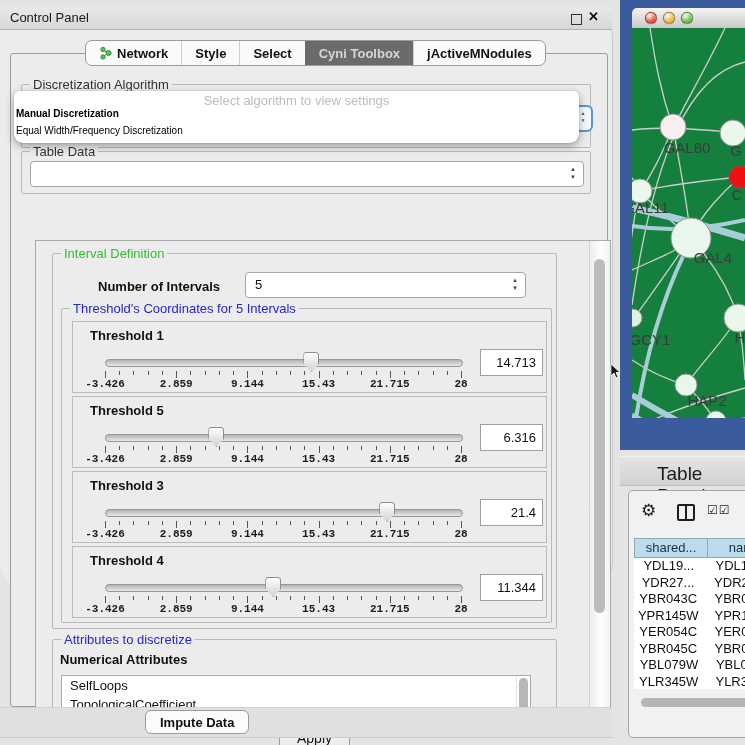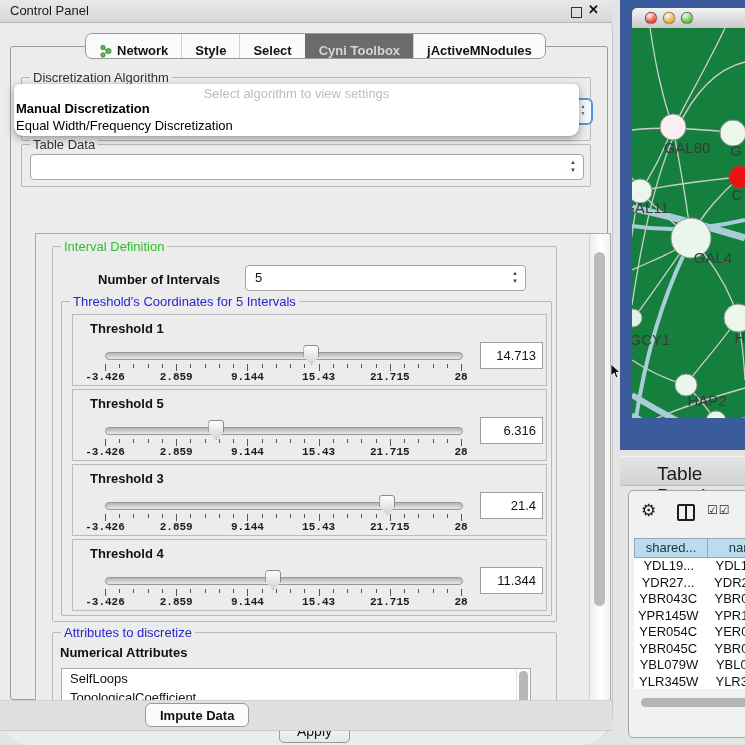--- a/index.html
+++ b/index.html
@@ -1,30 +1,30 @@
 <!DOCTYPE html>
 <html><head>
 <meta charset="utf-8">
 <style>
   html,body{margin:0;padding:0;background:#e6e6e6;font-family:"Liberation Sans",sans-serif;}
   #screen{position:relative;width:745px;height:745px;background:#e4e4e4;overflow:hidden;
           font-family:"Liberation Sans",sans-serif;-webkit-font-smoothing:antialiased;}
 
   
-  .cp{position:absolute;left:0;top:0;width:612px;height:745px;background:#ececec;border-right:1px solid #c9c9c9;border-radius:31px;}
+  .cp{position:absolute;left:0;top:7px;width:612px;height:585px;background:#ececec;border-right:1px solid #c9c9c9;border-radius:31px;}
   .cp-titlebar{position:absolute;left:0;top:0;width:100%;height:22px;
       background:linear-gradient(#e9e9e9,#d7d7d7);border-bottom:1px solid #b5b5b5;}
   .cp-title{position:absolute;left:10px;top:3px;font-size:13px;color:#1a1a1a;}
   .float-ic{position:absolute;left:571px;top:7px;width:9px;height:9px;border:1.5px solid #333;background:transparent;}
   .close-ic{position:absolute;left:588px;top:2px;font-size:13px;font-weight:bold;color:#111;}
 
   
   .tabsrow{position:absolute;left:85px;top:33px;height:24px;display:flex;align-items:stretch;
       background:#fafafa;border:1px solid #9b9b9b;border-radius:7px;overflow:hidden;z-index:6;}
-  .tab{display:flex;align-items:flex-end;gap:5px;padding:0 13px;font-size:13px;font-weight:bold;color:#121212;
+  .tab{display:flex;align-items:center;gap:5px;padding:0 13px;font-size:13px;font-weight:bold;color:#121212;
       border-left:1px solid #cfcfcf;cursor:default;white-space:nowrap;}
   .tab:first-child{border-left:none;}
   .tab.sel{background:#6b6b6b;color:#d6d6d6;border-left-color:#6b6b6b;}
 
   
   .outer{position:absolute;left:10px;top:46px;width:596px;height:652px;border:1px solid #9c9c9c;
       border-radius:3px;background:#ececec;}
 
   .grp{position:absolute;border:1px solid #b9b9b9;border-radius:2px;background:transparent;}
   .grp>.lbl{position:absolute;top:-8px;left:8px;background:#ececec;padding:0 3px;font-size:13px;
@@ -33,21 +33,21 @@
 
   .combo{position:absolute;background:#fff;border:1px solid #a6a6a6;border-radius:4px;
       font-size:13px;color:#111;}
   .combo .val{position:absolute;left:9px;top:0;line-height:24px;white-space:nowrap;}
   .spin{position:absolute;right:5px;top:3px;width:10px;font-size:6px;line-height:8px;color:#444;text-align:center;}
 
   
   .popup{position:absolute;left:13px;top:83px;width:565px;height:52px;background:#fff;
       border-radius:5px 5px 9px 9px;box-shadow:0 3px 8px rgba(0,0,0,.35),0 0 1px rgba(0,0,0,.3);z-index:10;}
   .popup .ph{position:absolute;left:0;top:2px;width:100%;text-align:center;font-size:13px;color:#bcbcbc;}
-  .popup .it{position:absolute;left:2px;font-size:13px;color:#000;white-space:nowrap;}
+  .popup .it{position:absolute;left:2px;font-size:10px;color:#000;white-space:nowrap;}
   .popup .it.b{font-weight:bold;}
 
   .bluespin{position:absolute;left:570px;top:96px;width:16px;height:23px;border:2px solid #5596d8;
       border-radius:6px;background:#f3f8fd;z-index:4;}
   .bluespin span{position:absolute;left:0;top:3px;width:100%;font-size:5px;line-height:7px;color:#555;text-align:center;}
 
   
   .scrollbox{position:absolute;left:24px;top:186px;width:574px;height:478px;border:1px solid #ababab;
       background:#ececec;overflow:hidden;}
   .vtrack{position:absolute;right:0px;top:0px;width:20px;height:478px;

